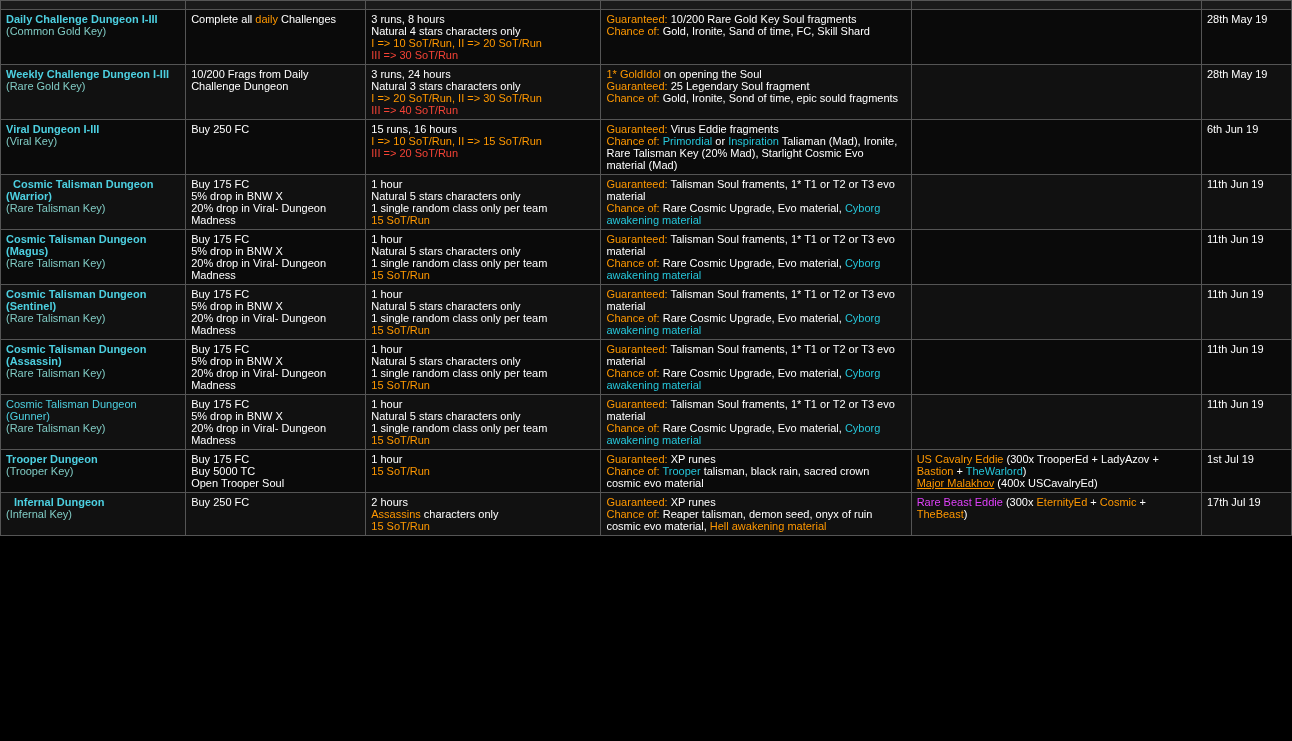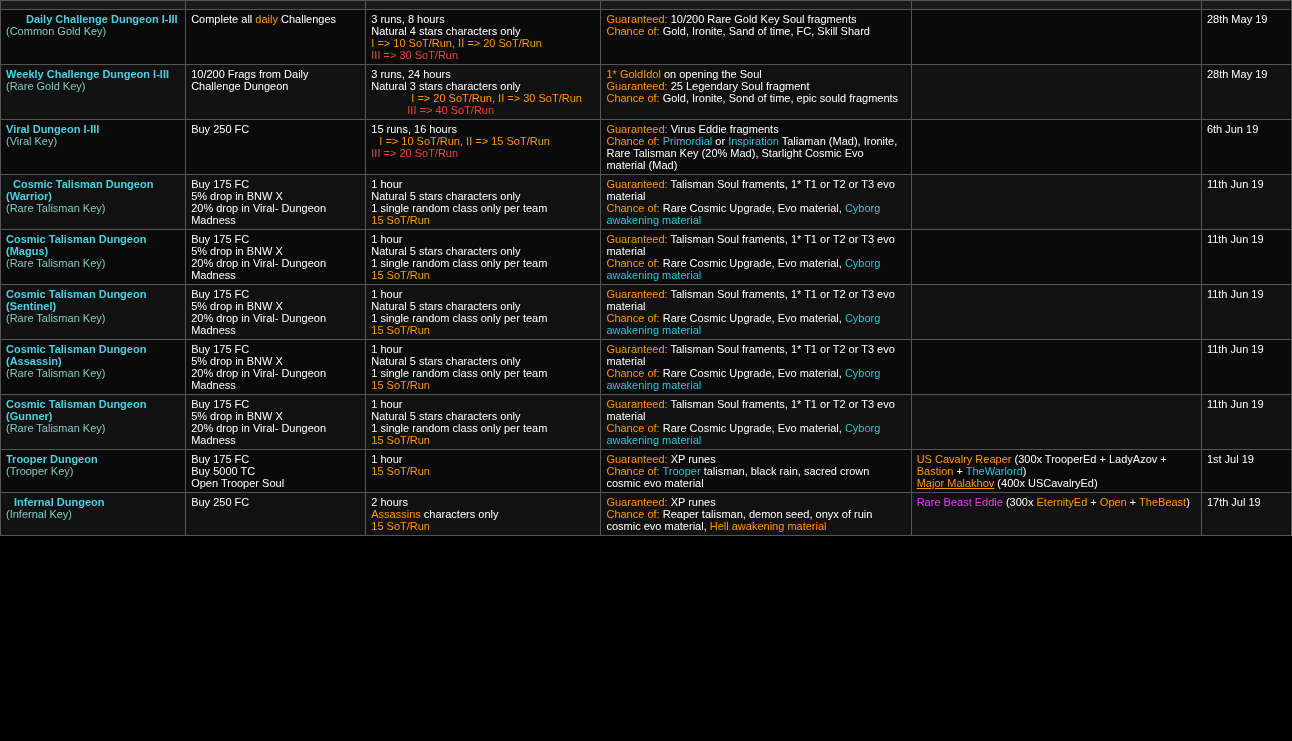--- a/index.html
+++ b/index.html
@@ -51,21 +51,21 @@
       <th class="col-level"></th>
       <th class="col-rewards"></th>
       <th class="col-achieve"></th>
       <th class="col-intro"></th>
     </tr>
   </thead>
   <tbody id="table-body">
 
     <tr>
       <td>
-        <span style="color:#4dd0e1;font-weight:bold;margin-left:20px;">Daily Challenge Dungeon <span style="color:#4dd0e1;">I-III</span></span><br>
+        <span style="color:#4dd0e1;font-weight:bold;">Daily Challenge Dungeon <span style="color:#4dd0e1;">I-III</span></span><br>
         <span style="color:#80cbc4;">(Common Gold Key)</span>
       </td>
       <td>Complete all <span style="color:#ff9800;">daily</span> Challenges</td>
       <td>
         3 runs, 8 hours<br>
         Natural 4 stars characters only<br>
         <span style="color:#ff9800;">I =&gt; 10 SoT/Run, II =&gt; 20 SoT/Run</span><br>
         <span style="color:#f44336;">III =&gt; 30 SoT/Run</span>
       </td>
       <td>
@@ -78,41 +78,41 @@
 
     <tr>
       <td>
         <span style="color:#4dd0e1;font-weight:bold;">Weekly Challenge Dungeon <span style="color:#4dd0e1;">I-III</span></span><br>
         <span style="color:#80cbc4;">(Rare Gold Key)</span>
       </td>
       <td>10/200 Frags from Daily Challenge Dungeon</td>
       <td>
         3 runs, 24 hours<br>
         Natural 3 stars characters only<br>
-        <span style="color:#ff9800;margin-left:40px;">I =&gt; 20 SoT/Run, II =&gt; 30 SoT/Run</span><br>
-        <span style="color:#f44336;margin-left:36px;">III =&gt; 40 SoT/Run</span>
+        <span style="color:#ff9800;">I =&gt; 20 SoT/Run, II =&gt; 30 SoT/Run</span><br>
+        <span style="color:#f44336;">III =&gt; 40 SoT/Run</span>
       </td>
       <td>
         <span style="color:#ff9800;">1* GoldIdol</span> on opening the Soul<br>
         <span style="color:#ff9800;">Guaranteed:</span> 25 Legendary Soul fragment<br>
         <span style="color:#ff9800;">Chance of:</span> Gold, Ironite, Sond of time, epic sould fragments
       </td>
       <td></td>
       <td>28th May 19</td>
     </tr>
 
     <tr>
       <td>
         <span style="color:#4dd0e1;font-weight:bold;">Viral Dungeon <span style="color:#4dd0e1;">I-III</span></span><br>
         <span style="color:#80cbc4;">(Viral Key)</span>
       </td>
       <td>Buy 250 FC</td>
       <td>
         15 runs, 16 hours<br>
-        <span style="color:#ff9800;margin-left:8px;">I =&gt; 10 SoT/Run, II =&gt; 15 SoT/Run</span><br>
+        <span style="color:#ff9800;">I =&gt; 10 SoT/Run, II =&gt; 15 SoT/Run</span><br>
         <span style="color:#f44336;">III =&gt; 20 SoT/Run</span>
       </td>
       <td>
         <span style="color:#ff9800;">Guaranteed:</span> Virus Eddie fragments<br>
         <span style="color:#ff9800;">Chance of:</span> <span style="color:#26c6da;">Primordial</span> or <span style="color:#26c6da;">Inspiration</span> Taliaman (Mad), Ironite, Rare Talisman Key (20% Mad), Starlight Cosmic Evo material (Mad)
       </td>
       <td></td>
       <td>6th Jun 19</td>
     </tr>
 
@@ -191,21 +191,21 @@
       <td>
         <span style="color:#ff9800;">Guaranteed:</span> Talisman Soul framents, 1* T1 or T2 or T3 evo material<br>
         <span style="color:#ff9800;">Chance of:</span> Rare Cosmic Upgrade, Evo material, <span style="color:#26c6da;">Cyborg awakening material</span>
       </td>
       <td></td>
       <td>11th Jun 19</td>
     </tr>
 
     <tr>
       <td>
-        <span style="color:#4dd0e1;font-weight:bold;">Cosmic Talisman Dungeon (Gunner)</span><br>
+        <span style="color:#4dd0e1;font-weight:normal;">Cosmic Talisman Dungeon (Gunner)</span><br>
         <span style="color:#80cbc4;">(Rare Talisman Key)</span>
       </td>
       <td>Buy 175 FC<br>5% drop in BNW X<br>20% drop in Viral- Dungeon Madness</td>
       <td>
         1 hour<br>
         Natural 5 stars characters only<br>
         1 single random class only per team<br>
         <span style="color:#ff9800;">15 SoT/Run</span>
       </td>
       <td>
@@ -224,21 +224,21 @@
       <td>Buy 175 FC<br>Buy 5000 TC<br>Open Trooper Soul</td>
       <td>
         1 hour<br>
         <span style="color:#ff9800;">15 SoT/Run</span>
       </td>
       <td>
         <span style="color:#ff9800;">Guaranteed:</span> XP runes<br>
         <span style="color:#ff9800;">Chance of:</span> <span style="color:#26c6da;">Trooper</span> talisman, black rain, sacred crown cosmic evo material
       </td>
       <td>
-        <span style="color:#ff9800;">US Cavalry Reaper</span> (300x TrooperEd + LadyAzov + <span style="color:#ff9800;">Bastion</span> + <span style="color:#26c6da;">TheWarlord</span>)<br>
+        <span style="color:#ff9800;">US Cavalry Eddie</span> (300x TrooperEd + LadyAzov + <span style="color:#ff9800;">Bastion</span> + <span style="color:#26c6da;">TheWarlord</span>)<br>
         <span style="color:#ff9800;text-decoration:underline;">Major Malakhov</span> (400x USCavalryEd)
       </td>
       <td>1st Jul 19</td>
     </tr>
 
     <tr>
       <td>
         <span style="color:#4dd0e1;font-weight:bold;padding-left:8px;">Infernal Dungeon</span><br>
         <span style="color:#80cbc4;">(Infernal Key)</span>
       </td>
@@ -246,18 +246,18 @@
       <td>
         2 hours<br>
         <span style="color:#ff9800;">Assassins</span> characters only<br>
         <span style="color:#ff9800;">15 SoT/Run</span>
       </td>
       <td>
         <span style="color:#ff9800;">Guaranteed:</span> XP runes<br>
         <span style="color:#ff9800;">Chance of:</span> Reaper talisman, demon seed, onyx of ruin cosmic evo material, <span style="color:#ff9800;">Hell awakening material</span>
       </td>
       <td>
-        <span style="color:#e040fb;">Rare Beast Eddie</span> (300x <span style="color:#ff9800;text-align:right;">EternityEd</span> + <span style="color:#ff9800;">Open</span> + <span style="color:#ff9800;text-align:right;">TheBeast</span>)
+        <span style="color:#e040fb;">Rare Beast Eddie</span> (300x <span style="color:#ff9800;text-align:right;">EternityEd</span> + <span style="color:#ff9800;">Cosmic</span> + <span style="color:#ff9800;text-align:right;">TheBeast</span>)
       </td>
       <td>17th Jul 19</td>
     </tr>
   </tbody>
 </table>
 
 </body></html>

